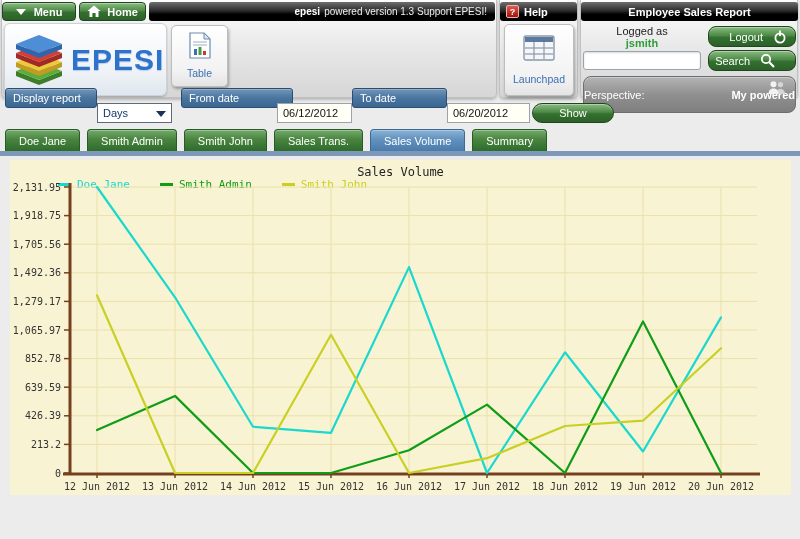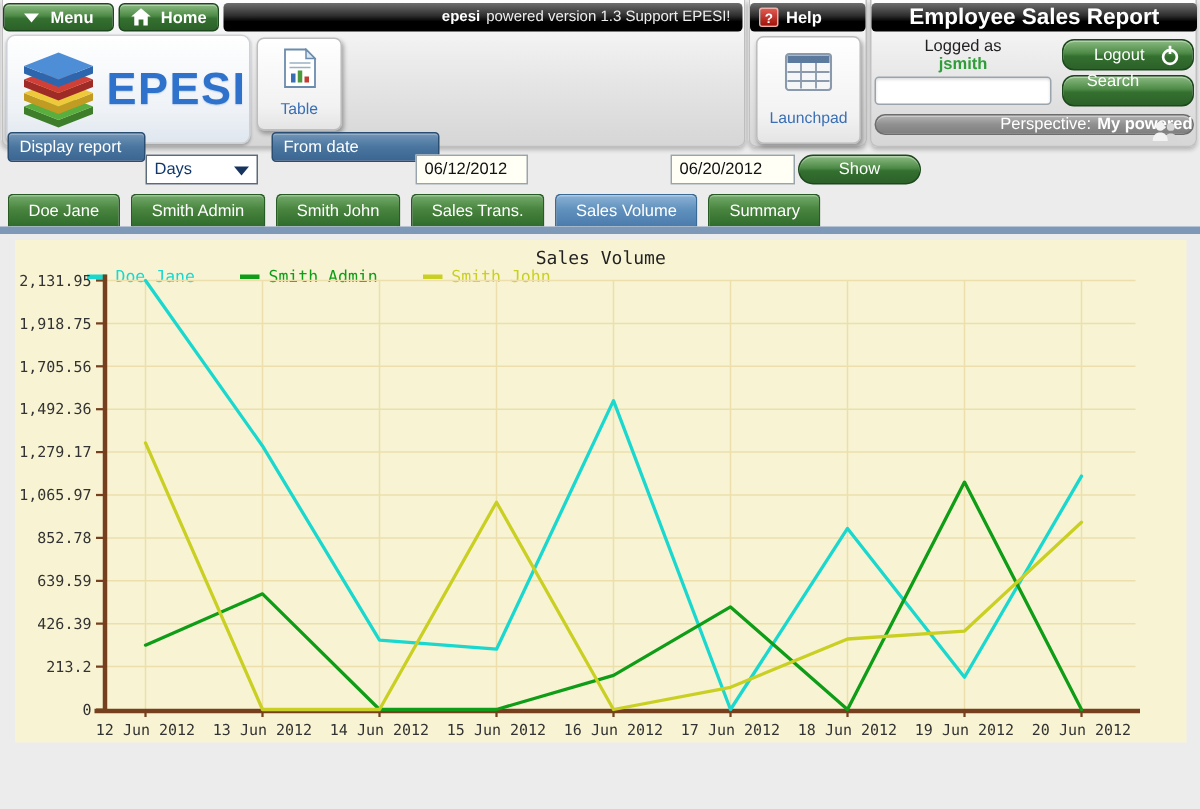--- a/index.html
+++ b/index.html
@@ -26,21 +26,21 @@
     border-radius:4px; font-size:11px; font-weight:bold; justify-content:center; gap:8px; }
   #home-button { position:absolute; left:79px; top:2px; width:67px; height:19px;
     border-radius:4px; font-size:11px; font-weight:bold; justify-content:center; gap:6px; }
   .tri-down { width:0; height:0; border-left:5px solid transparent; border-right:5px solid transparent; border-top:6px solid #fff; }
   #powered-bar { left:149px; width:346px; justify-content:flex-end; padding-right:8px; font-size:10px; color:#eee; gap:4px; }
   #powered-bar b { color:#fff; }
   #help-bar { left:500px; width:77px; padding-left:6px; gap:5px; font-size:11px; font-weight:bold; }
   #help-icon { width:13px; height:13px; border-radius:2px; background:linear-gradient(180deg,#e05a52,#a31208);
     border:1px solid #f0b0a8; color:#fff; font-size:9px; font-weight:bold;
     display:flex; align-items:center; justify-content:center; }
-  #report-title-bar { left:581px; width:217px; justify-content:center; font-size:15px; font-weight:bold; }
+  #report-title-bar { left:581px; width:217px; justify-content:center; font-size:11px; font-weight:bold; }
 
   
   #logo-panel { position:absolute; left:4px; top:23px; width:163px; height:73px;
     background:linear-gradient(180deg,#ffffff,#eef2f6 70%,#dfe6ee);
     border:1px solid #cdd2d8; border-radius:6px; box-shadow:0 1px 2px rgba(0,0,0,.25);
     display:flex; align-items:center; padding-left:7px; gap:5px; }
   #logo-text { font-size:30px; font-weight:bold; color:#2f72cc; letter-spacing:1px;
     text-shadow:0 1px 1px #b9cde8; }
   .tool-button { position:absolute; background:linear-gradient(180deg,#ffffff,#f2f2f2 75%,#e4e4e4);
     border:1px solid #bdbdbd; border-radius:5px; box-shadow:1px 2px 3px rgba(0,0,0,.3);
@@ -53,25 +53,25 @@
   #logged-as-block { position:absolute; left:581px; top:25px; width:122px; text-align:center; }
   #logged-as-label { font-size:11px; color:#222; }
   #username { font-size:11px; font-weight:bold; color:#2f9e3a; }
   #logout-button { position:absolute; left:708px; top:26px; width:88px; height:21px;
     border-radius:8px; font-size:11px; justify-content:flex-end; padding-right:8px; gap:10px; }
   #logout-button span.lbl, #search-button span.lbl { flex:1; text-align:right; }
   #search-input { position:absolute; left:583px; top:51px; width:118px; height:19px;
     border:1px solid #9aa4ad; border-radius:3px; background:#fff; font-size:11px; padding:0 4px;
     box-shadow:inset 0 1px 2px rgba(0,0,0,.15); }
   #search-button { position:absolute; left:708px; top:50px; width:88px; height:21px;
-    border-radius:8px; font-size:11px; justify-content:flex-end; padding-right:20px; gap:10px;flex-direction:column; }
-  #perspective-bar { position:absolute; left:583px; top:76px; width:213px; height:14px;
+    border-radius:8px; font-size:11px; justify-content:flex-end; padding-right:20px; gap:10px; }
+  #perspective-bar { position:absolute; left:583px; top:76px; width:213px; height:37px;
     background:linear-gradient(180deg,#b4b4b4,#909090 50%,#7f7f7f);
     border:1px solid #6d6d6d; border-radius:8px; color:#fff; font-size:11px;
-    display:flex; align-items:center; justify-content:flex-end; gap:4px; cursor:pointer;
+    display:flex; align-items:center; justify-content:space-between; gap:4px; cursor:pointer;
     box-shadow:inset 0 1px 0 rgba(255,255,255,.35); }
   #perspective-bar b { font-weight:bold; }
   #perspective-people { position:absolute; right:8px; top:4px; }
 
   
   .fpill { position:absolute; top:88px; height:20px;
     background:linear-gradient(180deg,#7496b7,#49759f 50%,#3a6691);
     border:1px solid #2a4d72; color:#fff; font-size:11px; display:flex; align-items:center;
     padding-left:7px; border-radius:3px; box-shadow:inset 0 1px 0 rgba(255,255,255,.25); }
   #display-report-label { left:5px;  width:92px; }
@@ -214,20 +214,23 @@
     <span>Display report</span>
   </div>
   <div id="days-select">
     <span>Days</span>
     <span class="arrow"></span>
   </div>
   <div id="from-date-label" class="fpill">
     <span>From date</span>
   </div>
   <input id="from-date-input" class="date-input" value="06/12/2012" style="">
+  <div id="to-date-label" class="fpill">
+    <span>To date</span>
+  </div>
   <input id="to-date-input" class="date-input" value="06/20/2012" style="">
   <div id="show-button" class="btn-green">
     <span>Show</span>
   </div>
 
   <div id="tab-bar">
       <div class="tab">Doe Jane</div>
       <div class="tab">Smith Admin</div>
       <div class="tab">Smith John</div>
       <div class="tab">Sales Trans.</div>

